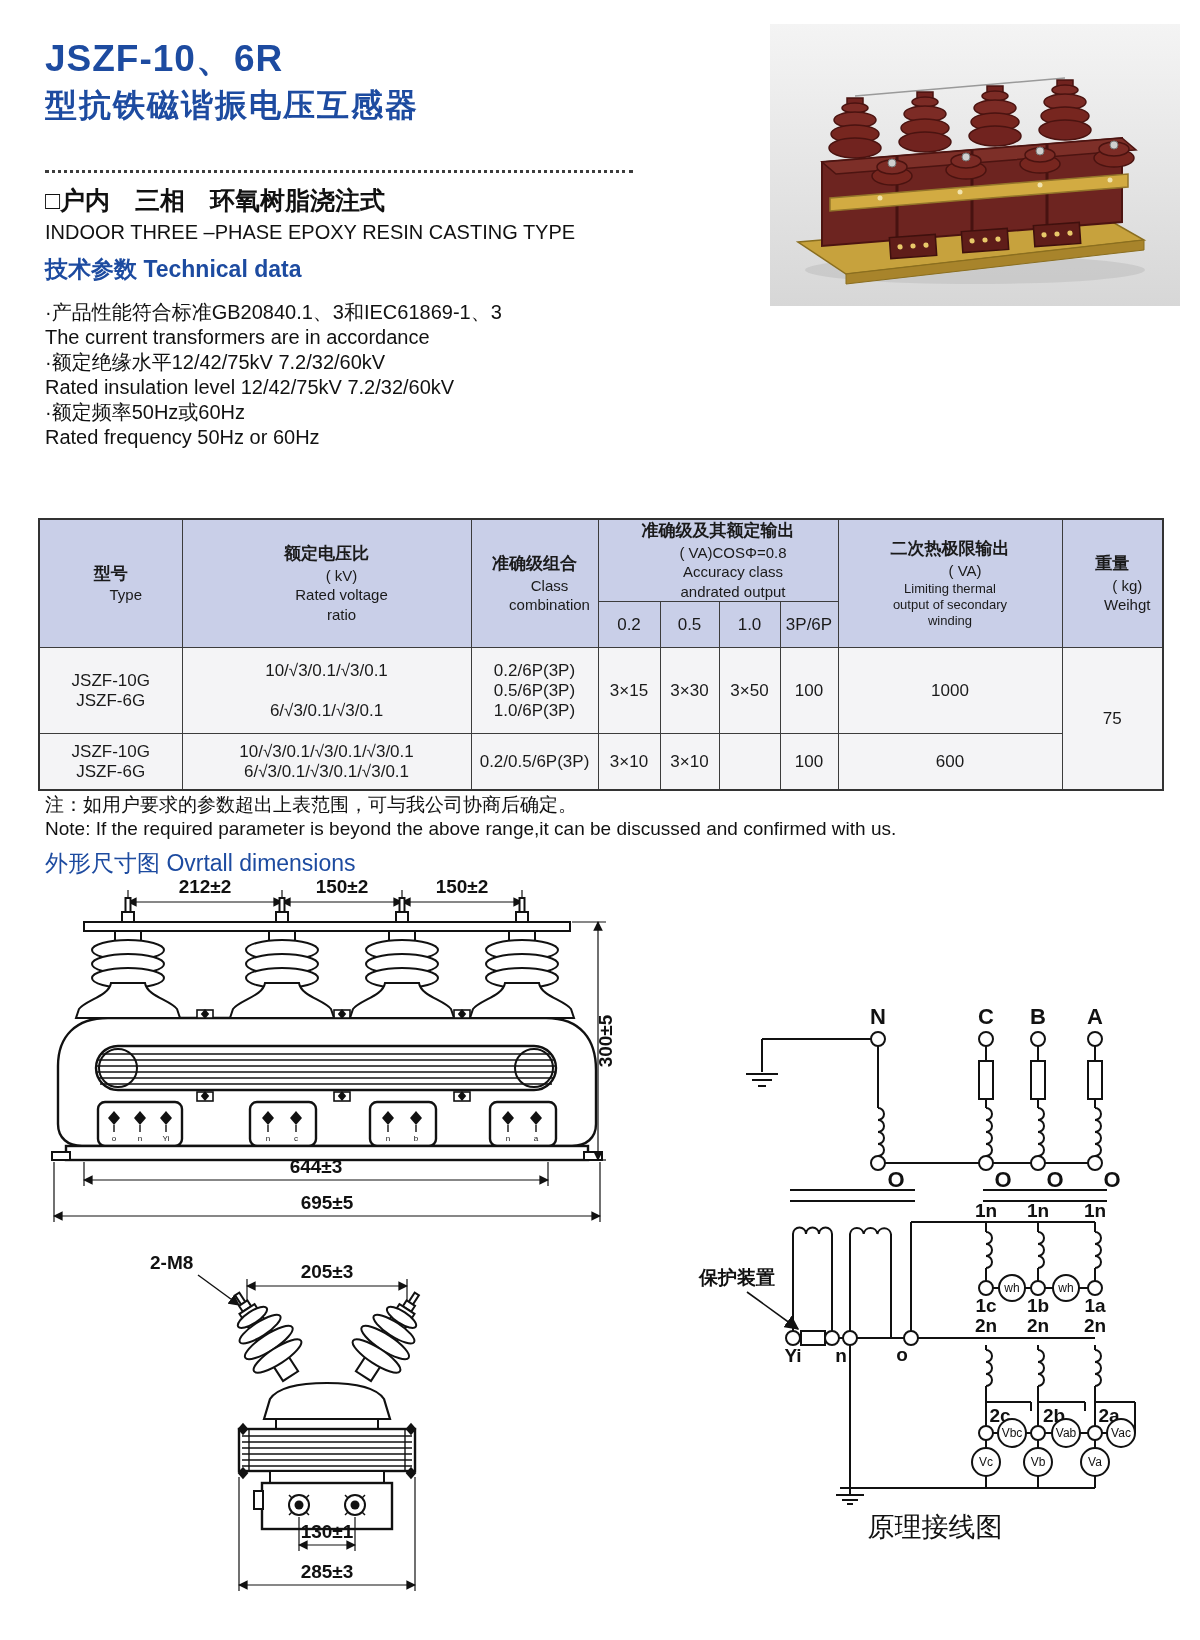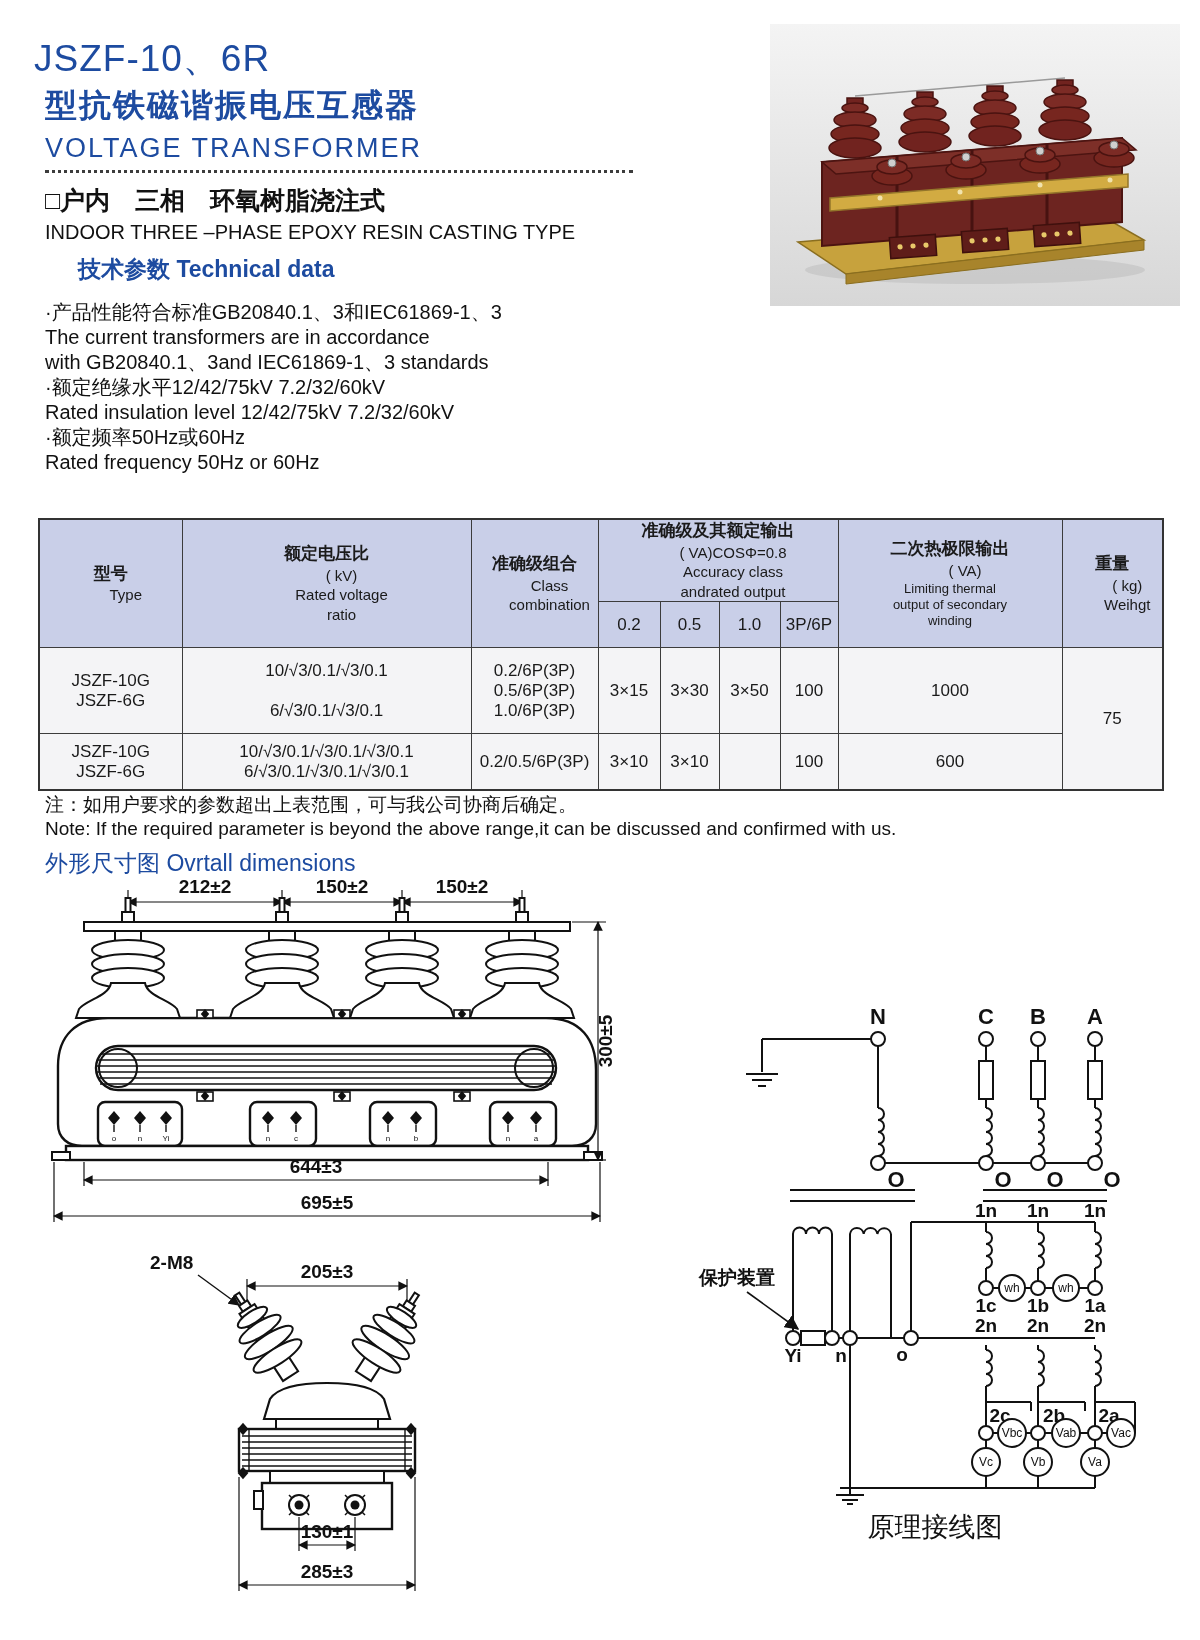--- a/index.html
+++ b/index.html
@@ -1,26 +1,26 @@
 <!DOCTYPE html>
 <html><head>
 <meta charset="utf-8">
 <style>
   html,body{margin:0;padding:0;background:#fff;}
   .page{position:relative;width:1200px;height:1640px;background:#ffffff;overflow:hidden;
         font-family:"Liberation Sans","DejaVu Sans",sans-serif;color:#1a1a1a;}
   .abs{position:absolute;}
   .blue{color:#1d4ba0;}
-  .model{left:34px;top:34px;font-size:37px;font-weight:normal;letter-spacing:1px;}
+  .model{left:45px;top:34px;font-size:37px;font-weight:bold;letter-spacing:1px;}
   .title-cn{left:45px;top:84px;font-size:32px;font-weight:bold;letter-spacing:2px;}
   .title-en{left:45px;top:133px;font-size:27px;font-weight:500;letter-spacing:2px;}
   .dotted{left:45px;top:170px;width:588px;height:0;border-top:3px dotted #3c3c3c;}
   .sub-cn{left:45px;top:184px;font-size:25px;font-weight:bold;color:#111;}
   .sub-en{left:45px;top:221px;font-size:20px;color:#111;}
-  .tech-head{left:45px;top:254px;font-size:23px;font-weight:bold;margin-left:33px;}
+  .tech-head{left:45px;top:254px;font-size:23px;font-weight:bold;}
   .tech-lines{left:45px;top:300px;width:700px;font-size:20px;line-height:25px;color:#111;}
   .photo{left:770px;top:24px;width:410px;height:282px;}
   .spec-wrap{left:38px;top:518px;}
   table.spec{border-collapse:collapse;table-layout:fixed;width:1124px;border:2px solid #333;}
   table.spec td{border:1.5px solid #3c3c3c;text-align:center;vertical-align:middle;padding:0 2px;}
   .hd{background:#c9cfe8;}
   .bd{background:#f4f4f6;}
   .cl{font-size:17px;line-height:1.35;font-weight:bold;}
   .el{font-size:15px;line-height:1.3;margin-left:30px;}
   .es{font-size:13px;line-height:1.25;}
@@ -37,21 +37,20 @@
   .tiny{font-size:8px;}
   .cap{font-size:27px;}
 </style>
 </head>
 <body>
 
 <div class="page">
 
   <div class="abs model blue">JSZF-10、6R</div>
   <div class="abs title-cn blue">型抗铁磁谐振电压互感器</div>
-  <div class="abs title-en blue">VOLTAGE  TRANSFORMER</div>
   <div class="abs dotted"></div>
   <div class="abs sub-cn">□户内　三相　环氧树脂浇注式</div>
   <div class="abs sub-en">INDOOR THREE –PHASE EPOXY RESIN CASTING TYPE</div>
   <div class="abs tech-head blue"><span>技术参数</span><span> Technical data</span></div>
 
   <svg class="abs photo svgblock" viewBox="0 0 410 282">
     <defs>
       <linearGradient id="pbg" x1="0" y1="0" x2="0" y2="1">
         <stop offset="0" stop-color="#f4f4f4"></stop>
           <stop offset="1" stop-color="#d7d7d7"></stop>
@@ -118,21 +117,20 @@
         <circle cx="274" cy="210" r="2.6" fill="#e8c96a"></circle>
           <circle cx="287" cy="210" r="2.6" fill="#e8c96a"></circle>
           <circle cx="300" cy="210" r="2.6" fill="#e8c96a"></circle>
         </g>
     </g>
   </svg>
 
   <div class="abs tech-lines">
     <div>·产品性能符合标准GB20840.1、3和IEC61869-1、3</div>
     <div>The current transformers are in accordance</div>
-    <div>with GB20840.1、3and IEC61869-1、3 standards</div>
     <div>·额定绝缘水平12/42/75kV 7.2/32/60kV</div>
     <div>Rated insulation level 12/42/75kV 7.2/32/60kV</div>
     <div>·额定频率50Hz或60Hz</div>
     <div>Rated frequency 50Hz or 60Hz</div>
   </div>
 
   <div class="abs spec-wrap">
     <table class="spec">
       <colgroup>
         <col style="width:143px">

